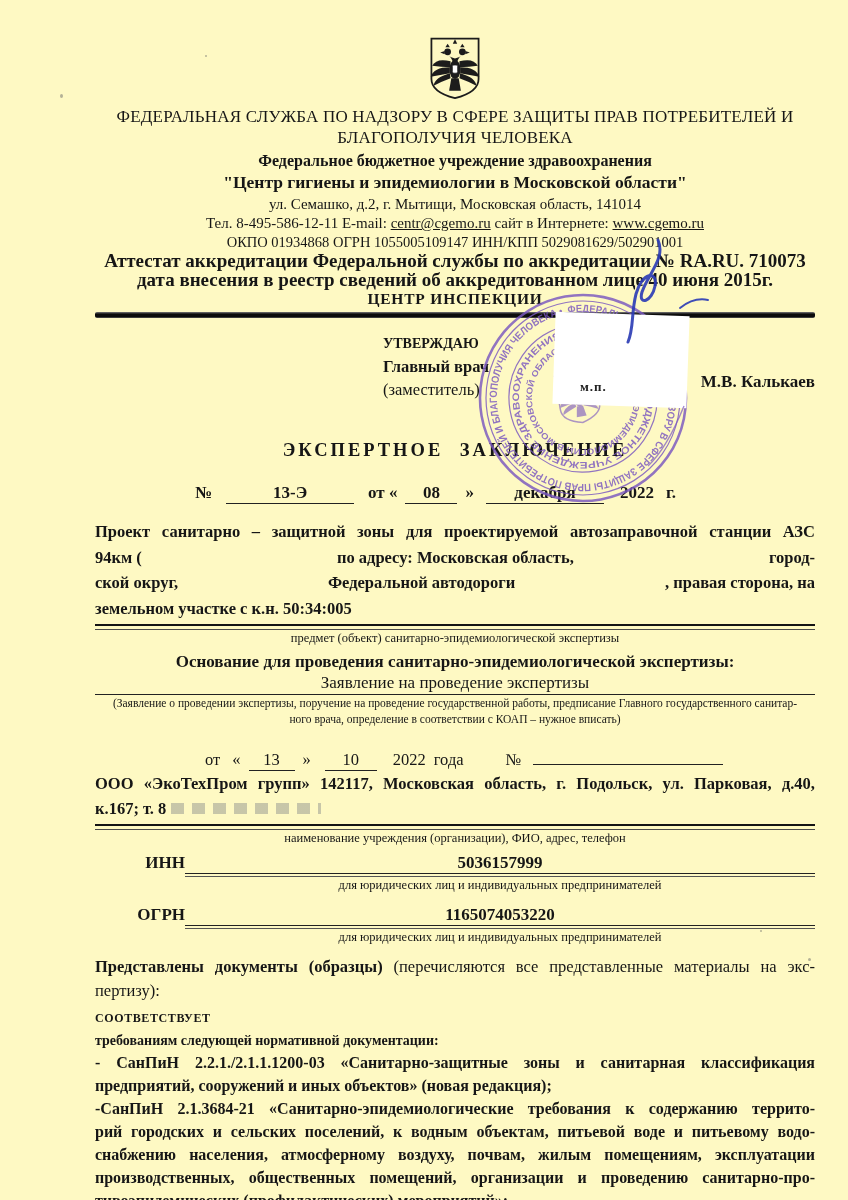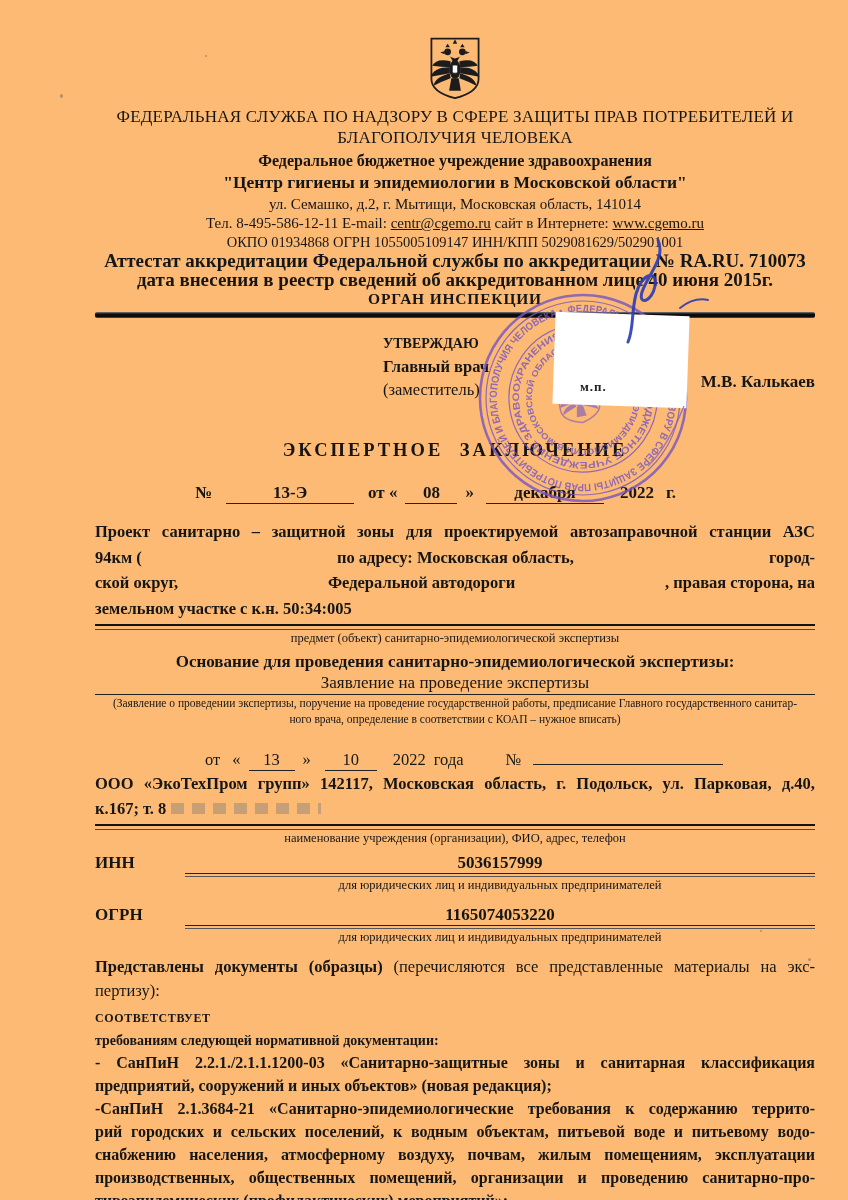--- a/index.html
+++ b/index.html
@@ -1,16 +1,16 @@
 <!DOCTYPE html>
 <html><head>
 <meta charset="utf-8">
 <style>
   html,body{margin:0;padding:0;background:#e8e8e8;}
-  .page{position:relative;width:848px;height:1200px;margin:0 auto;background:#fdba74;
+  .page{position:relative;width:848px;height:1200px;margin:0 auto;background:#fef9c3;
         overflow:hidden;font-family:"Liberation Serif","DejaVu Serif",serif;color:#161616;}
   .content{position:absolute;left:95px;top:0;width:720px;}
   .ctr{text-align:center;white-space:nowrap;}
   
   .emblem{display:block;margin:36px auto 6px;}
   .h-caps{font-size:17px;line-height:21px;letter-spacing:.2px;}
   .h-b1{font-size:16px;font-weight:bold;line-height:20px;margin-top:3px;}
   .h-b2{font-size:17.5px;font-weight:bold;line-height:22px;}
   .h-addr{font-size:15px;line-height:19px;margin-top:2px;}
   .h-tel{font-size:15px;line-height:19px;}
@@ -46,21 +46,21 @@
   .cap-sm{font-size:11.5px;line-height:16px;text-align:center;white-space:nowrap;}
   .basis-h{margin-top:5px;font-size:17px;font-weight:bold;line-height:21px;text-align:center;white-space:nowrap;}
   .basis-v{font-size:17px;line-height:22px;text-align:center;}
   .rule-t{border-top:1.6px solid #222;}
   
   .applicant{font-size:16.5px;font-weight:bold;line-height:25px;}
   .phone-redact{display:inline-block;width:150px;height:11px;margin-left:5px;
       background:repeating-linear-gradient(90deg,rgba(110,115,125,.38) 0 13px,transparent 13px 21px);}
   
   .field-row{display:flex;margin-top:6px;align-items:flex-start;}
-  .field-label{width:90px;font-size:17px;font-weight:bold;line-height:22px;}
+  .field-label{width:90px;font-size:17px;font-weight:bold;line-height:22px;text-align:right;}
   .field-box{flex:1;}
   .field-value{text-align:center;font-size:17px;font-weight:bold;line-height:21px;
       border-bottom:1.8px solid #222;}
   .field-rule{height:2px;border-bottom:1px solid #555;}
   .field-cap{font-size:12.5px;line-height:17px;text-align:center;white-space:nowrap;}
   
   .docs{margin-top:9px;font-size:16.5px;line-height:24px;}
   .docs .b{font-weight:bold;}
   .verdict{margin-top:8px;text-align:left;font-size:12px;font-weight:bold;letter-spacing:.6px;}
   .req-intro{font-size:14px;font-weight:bold;line-height:21px;margin-top:4px;white-space:nowrap;}
@@ -112,21 +112,21 @@
 
     <div class="h-caps ctr">ФЕДЕРАЛЬНАЯ СЛУЖБА ПО НАДЗОРУ В СФЕРЕ ЗАЩИТЫ ПРАВ ПОТРЕБИТЕЛЕЙ И</div>
     <div class="h-caps ctr">БЛАГОПОЛУЧИЯ ЧЕЛОВЕКА</div>
     <div class="h-b1 ctr">Федеральное бюджетное учреждение здравоохранения</div>
     <div class="h-b2 ctr">"Центр гигиены и эпидемиологии в Московской области"</div>
     <div class="h-addr ctr">ул. Семашко, д.2, г. Мытищи, Московская область, 141014</div>
     <div class="h-tel ctr"><span>Тел. 8-495-586-12-11 E-mail: </span><span class="lnk">centr@cgemo.ru</span><span>  сайт в Интернете: </span><span class="lnk">www.cgemo.ru</span></div>
     <div class="h-okpo ctr">ОКПО 01934868 ОГРН 1055005109147 ИНН/КПП 5029081629/502901001</div>
     <div class="h-att ctr">Аттестат аккредитации Федеральной службы по аккредитации № RA.RU. 710073</div>
     <div class="h-att ctr">дата внесения в реестр сведений об аккредитованном лице 40 июня 2015г.</div>
-    <div class="h-organ ctr">ОРГАН ИНСПЕКЦИИ</div>
+    <div class="h-organ ctr">ЦЕНТР ИНСПЕКЦИИ</div>
 
     <div class="rule-thick"></div>
 
     <div class="approval">
       <div class="appr-left">
         <div class="appr-l1">УТВЕРЖДАЮ</div>
         <div class="appr-l2">Главный врач</div>
         <div class="appr-l3">(заместитель)</div>
       </div>
       <div class="appr-name">М.В. Калькаев</div>

